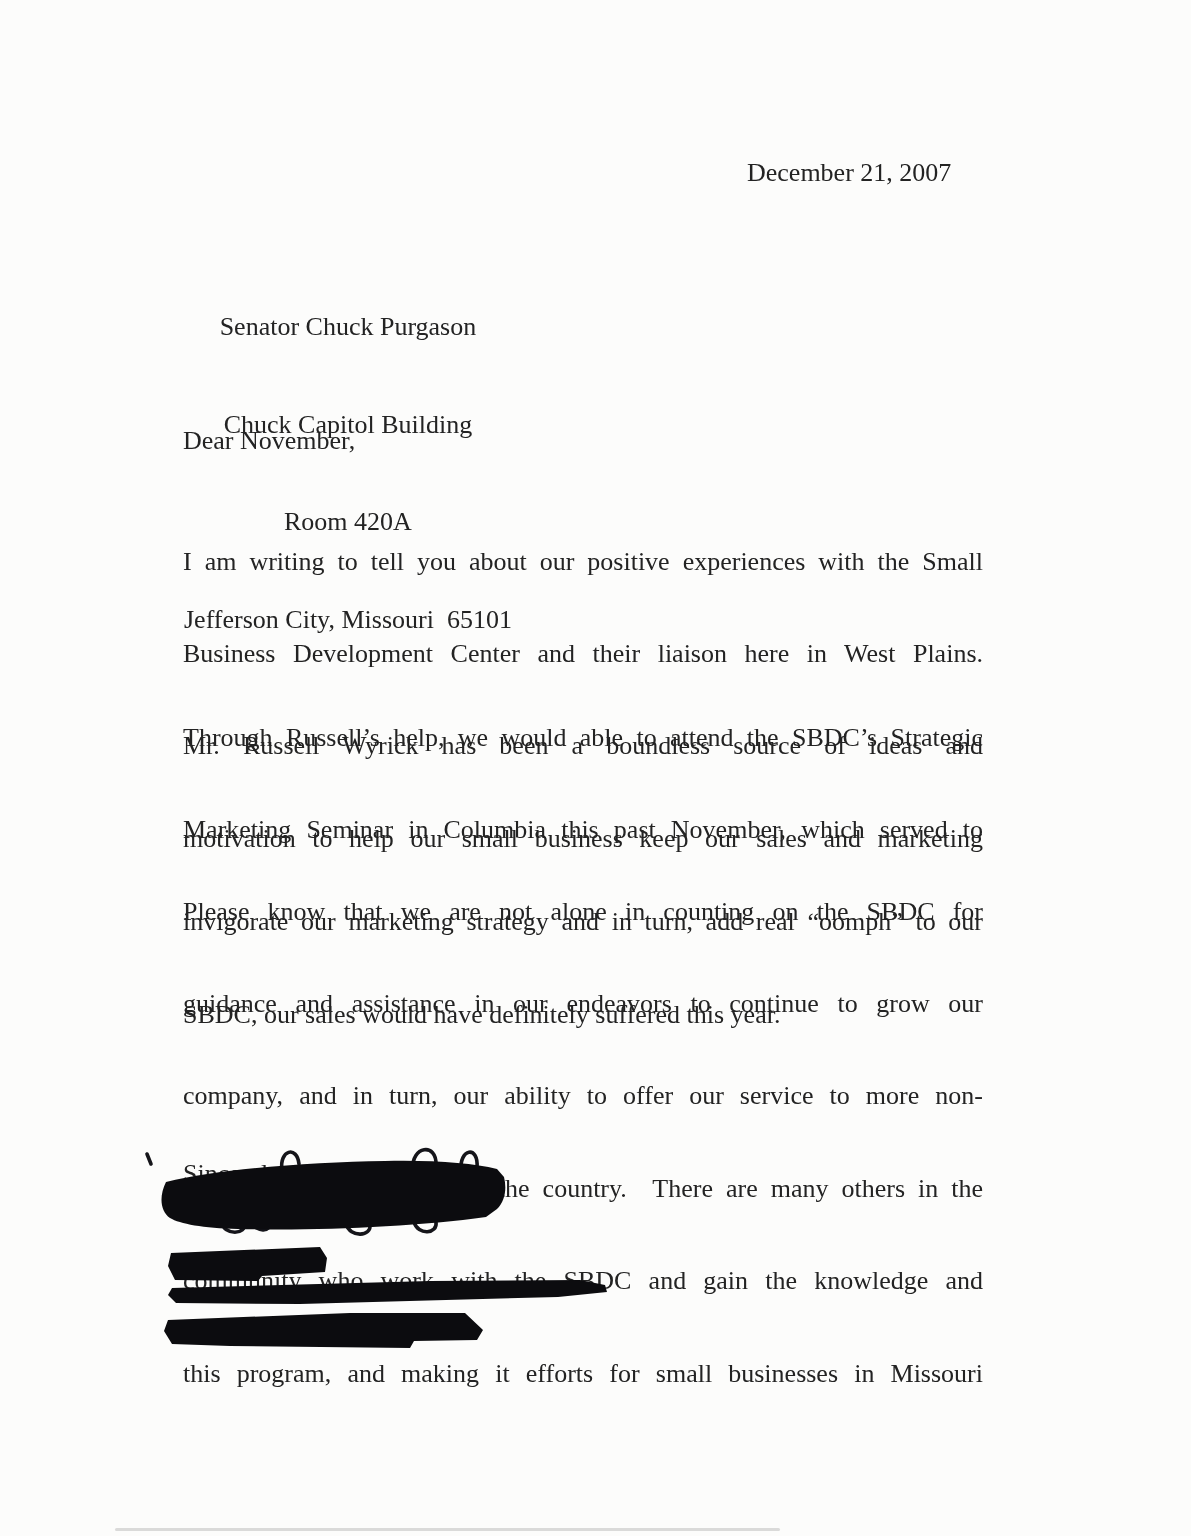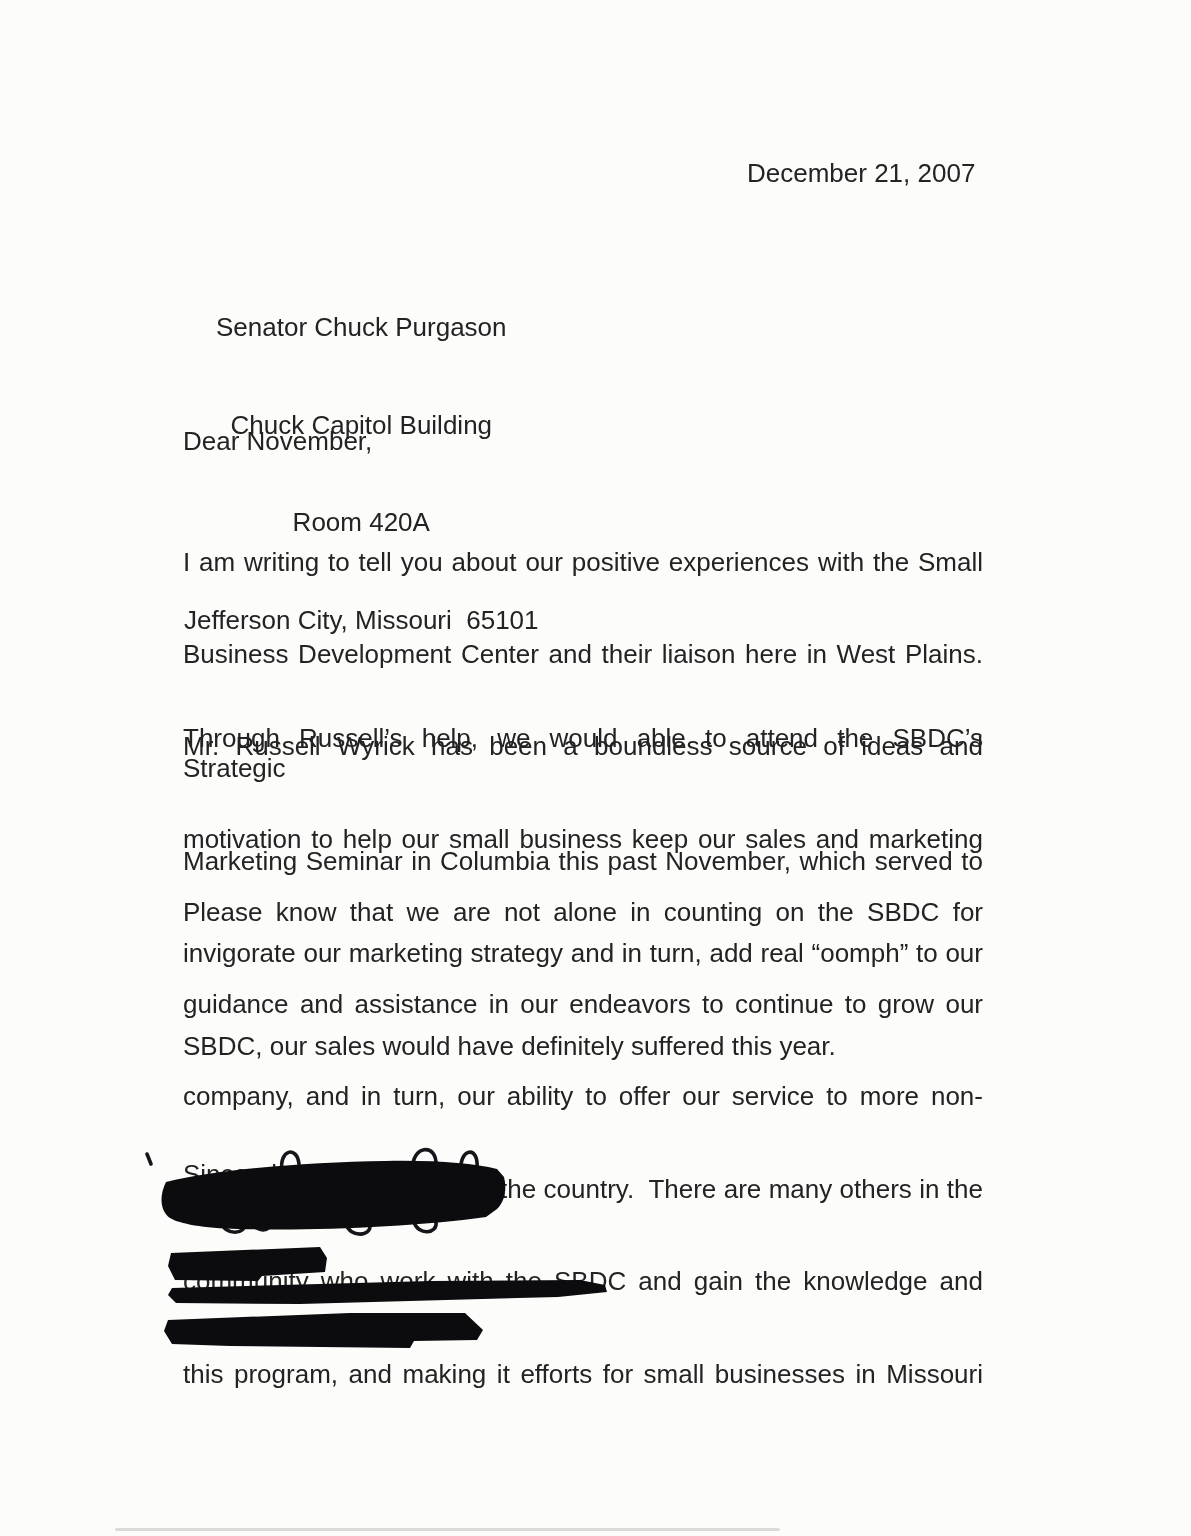--- a/index.html
+++ b/index.html
@@ -2,21 +2,21 @@
 <html><head>
 <meta charset="utf-8">
 <style>
   html,body{margin:0;padding:0;background:#e9e9e9;}
   .page{
     position:relative;
     width:1191px;height:1536px;
     margin:0 auto;
     background:#fcfcfb;
     overflow:hidden;
-    font-family:Liberation Sans, sans-serif;
+    font-family:Liberation Serif, serif;
     color:#232323;
   }
   .abs{position:absolute;}
   .txt{
     font-size:26px;
     line-height:30.8px;
     white-space:pre-wrap;
   }
   .date{left:747px;top:158px;}
   .address{left:184px;top:246px;line-height:32.5px;text-align:center;}

